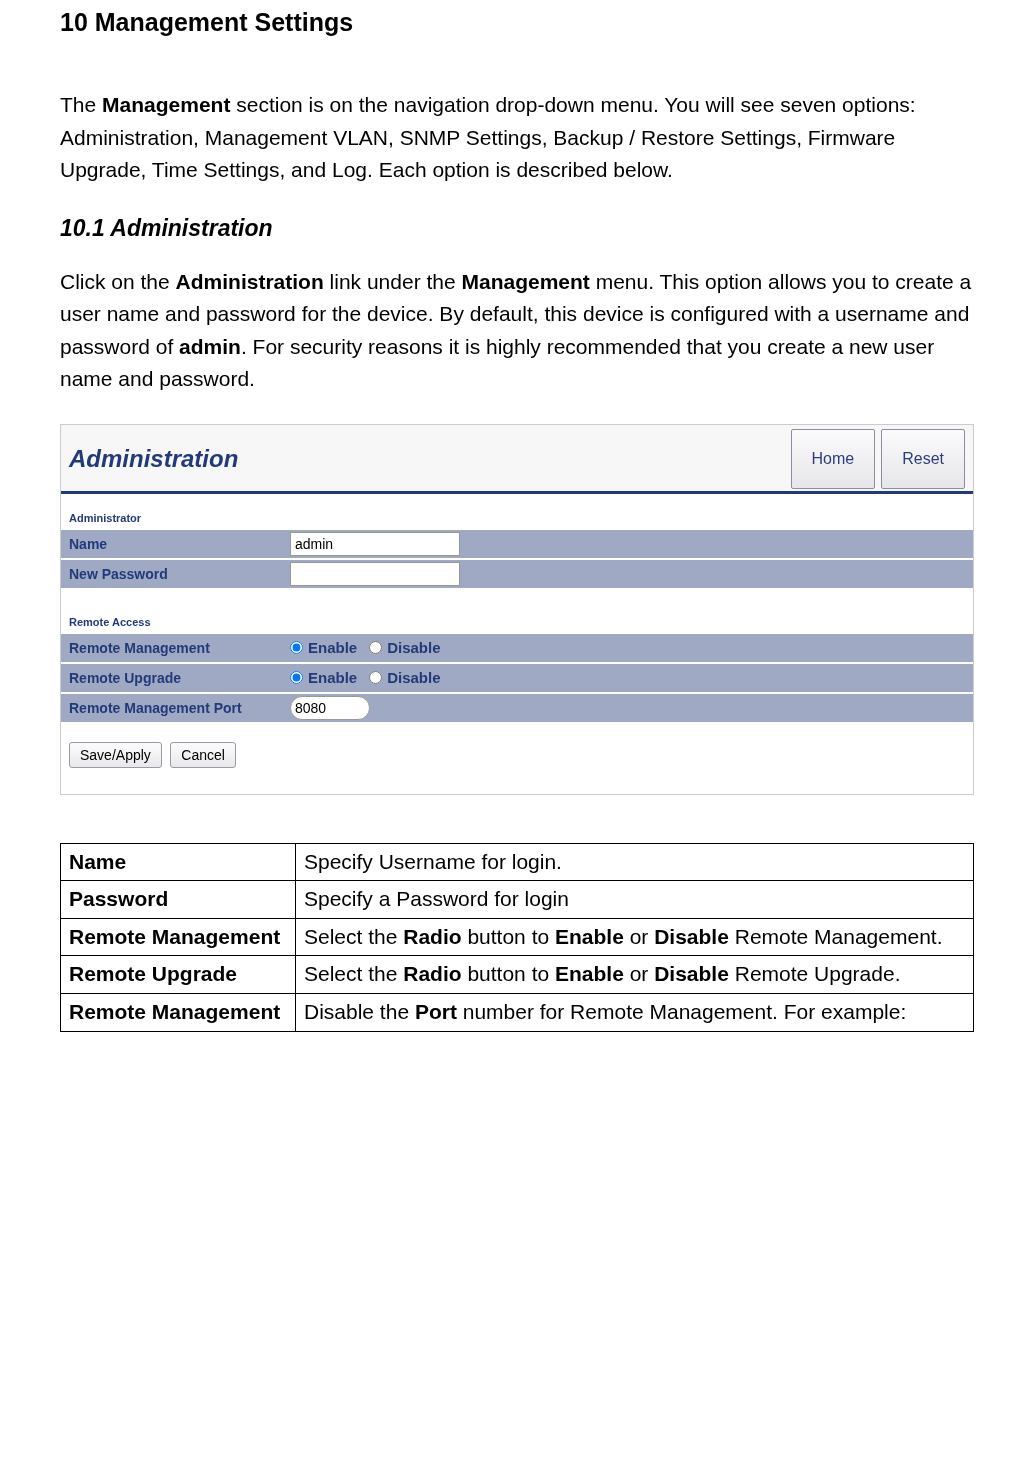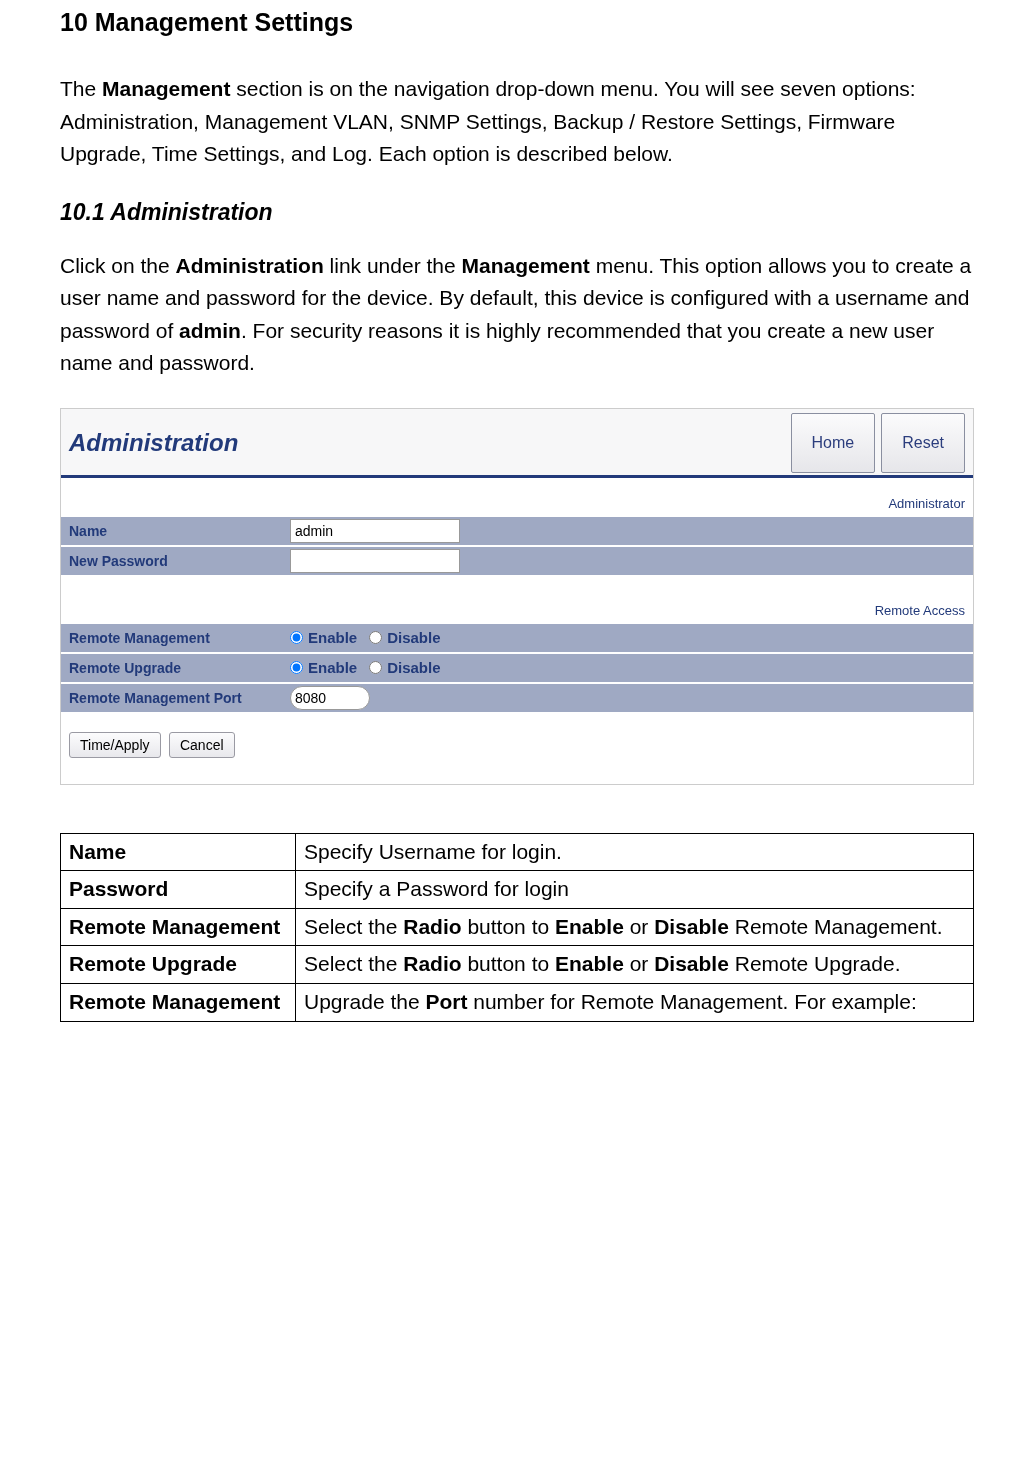--- a/index.html
+++ b/index.html
@@ -7,21 +7,21 @@
     font-family: "Segoe UI", Tahoma, Arial, sans-serif;
     color: #000;
     background: #fff;
     width: 1034px;
     padding: 0 60px 40px 60px;
   }
   .h1 {
     font-size: 25px;
     font-weight: bold;
     margin-top: 8px;
-    margin-bottom: 36px;
+    margin-bottom: 52px;
   }
   .para {
     font-size: 21px;
     line-height: 1.55;
     margin-bottom: 28px;
   }
   .bold { font-weight: bold; }
   .h2 {
     font-size: 23px;
     font-weight: bold;
@@ -63,24 +63,23 @@
     border-radius: 2px;
     text-align: left;
   }
   .panel-body {
     padding: 14px 0 18px 0;
     background: #fff;
   }
   .section-label {
     color: #223a7a;
     font-family: Arial, sans-serif;
-    font-weight: normal;
-    font-size: 13px;
+    font-weight: bold;
+    font-size: 11px;
     padding: 4px 8px 6px 8px;
-    text-align: right;
   }
   .form-row {
     display: flex;
     align-items: stretch;
     background: #9fa9c3;
     border-bottom: 2px solid #fff;
     font-family: Arial, sans-serif;
     font-size: 14px;
   }
   .form-row .cell-label {
@@ -212,21 +211,21 @@
       </div>
     </div>
     <div class="form-row">
       <div class="cell-label">Remote Management Port</div>
       <div class="cell-value">
         <input class="text-input short" type="text" value="8080" style="">
       </div>
     </div>
 
     <div class="action-row">
-      <button class="btn-action">Time/Apply</button>
+      <button class="btn-action">Save/Apply</button>
       <button class="btn-action">Cancel</button>
     </div>
   </div>
 </div>
 
 <table class="desc">
   <tbody id="desc-body">
       <tr>
         <td class="key">Name</td>
         <td>Specify Username for login.</td>
@@ -238,16 +237,16 @@
       <tr>
         <td class="key">Remote Management</td>
         <td><span>Select the </span><span class="bold">Radio</span><span> button to </span><span class="bold">Enable</span><span> or </span><span class="bold">Disable</span><span> Remote Management.</span></td>
       </tr>
       <tr>
         <td class="key">Remote Upgrade</td>
         <td><span>Select the </span><span class="bold">Radio</span><span> button to </span><span class="bold">Enable</span><span> or </span><span class="bold">Disable</span><span> Remote Upgrade.</span></td>
       </tr>
       <tr>
         <td class="key">Remote Management</td>
-        <td><span>Upgrade the </span><span class="bold">Port</span><span> number for Remote Management. For example:</span></td>
+        <td><span>Disable the </span><span class="bold">Port</span><span> number for Remote Management. For example:</span></td>
       </tr>
     </tbody>
 </table>
 
 </body></html>

